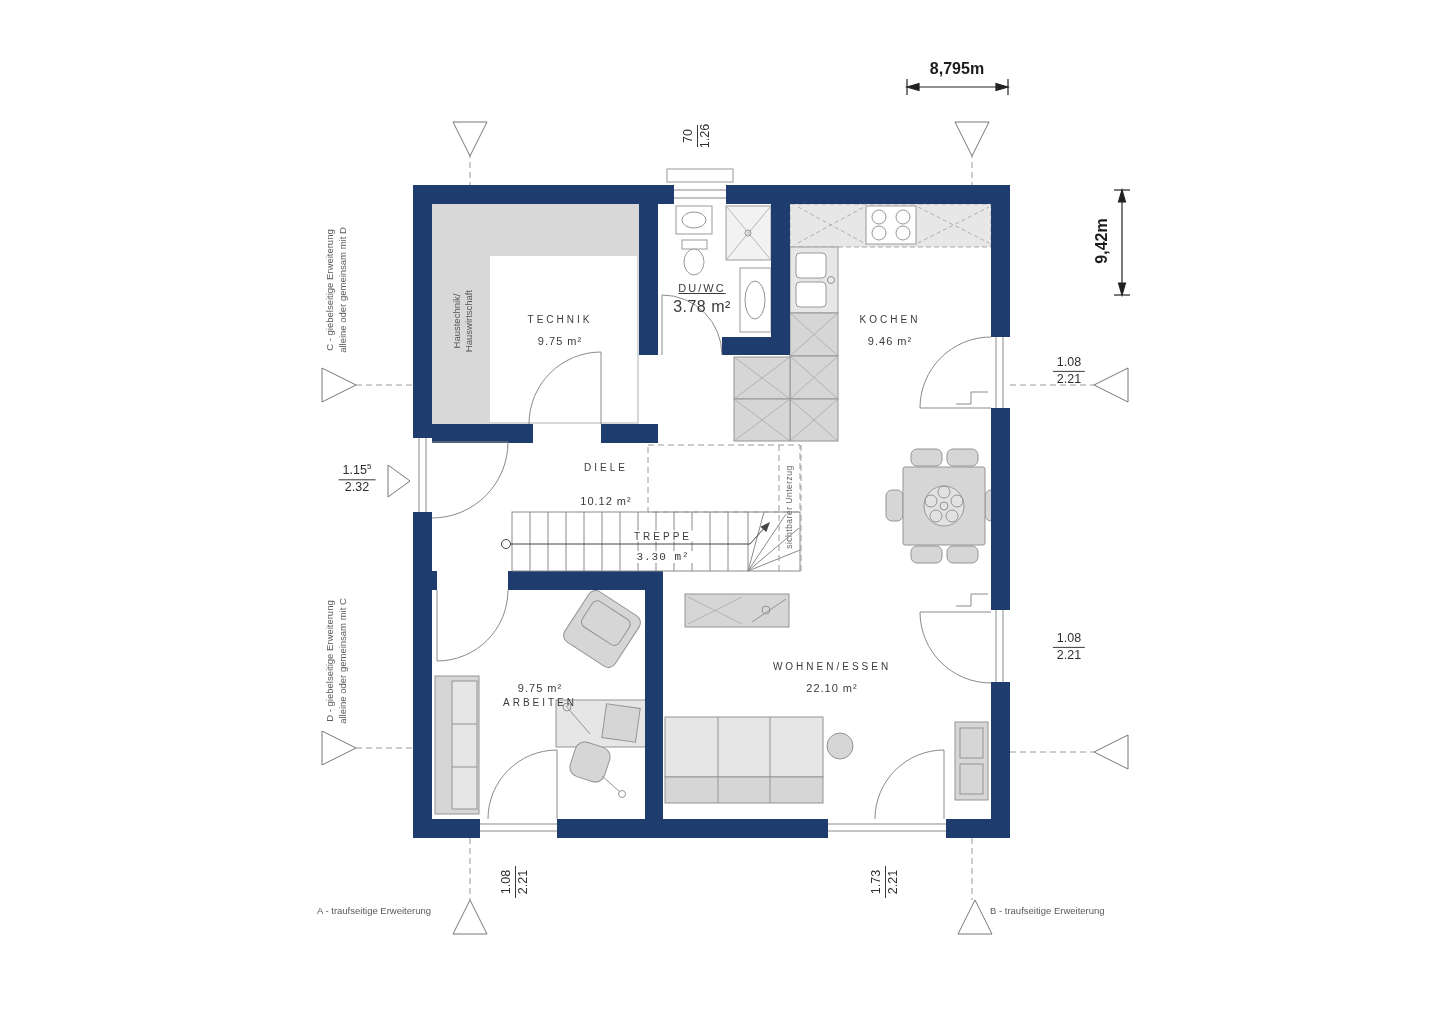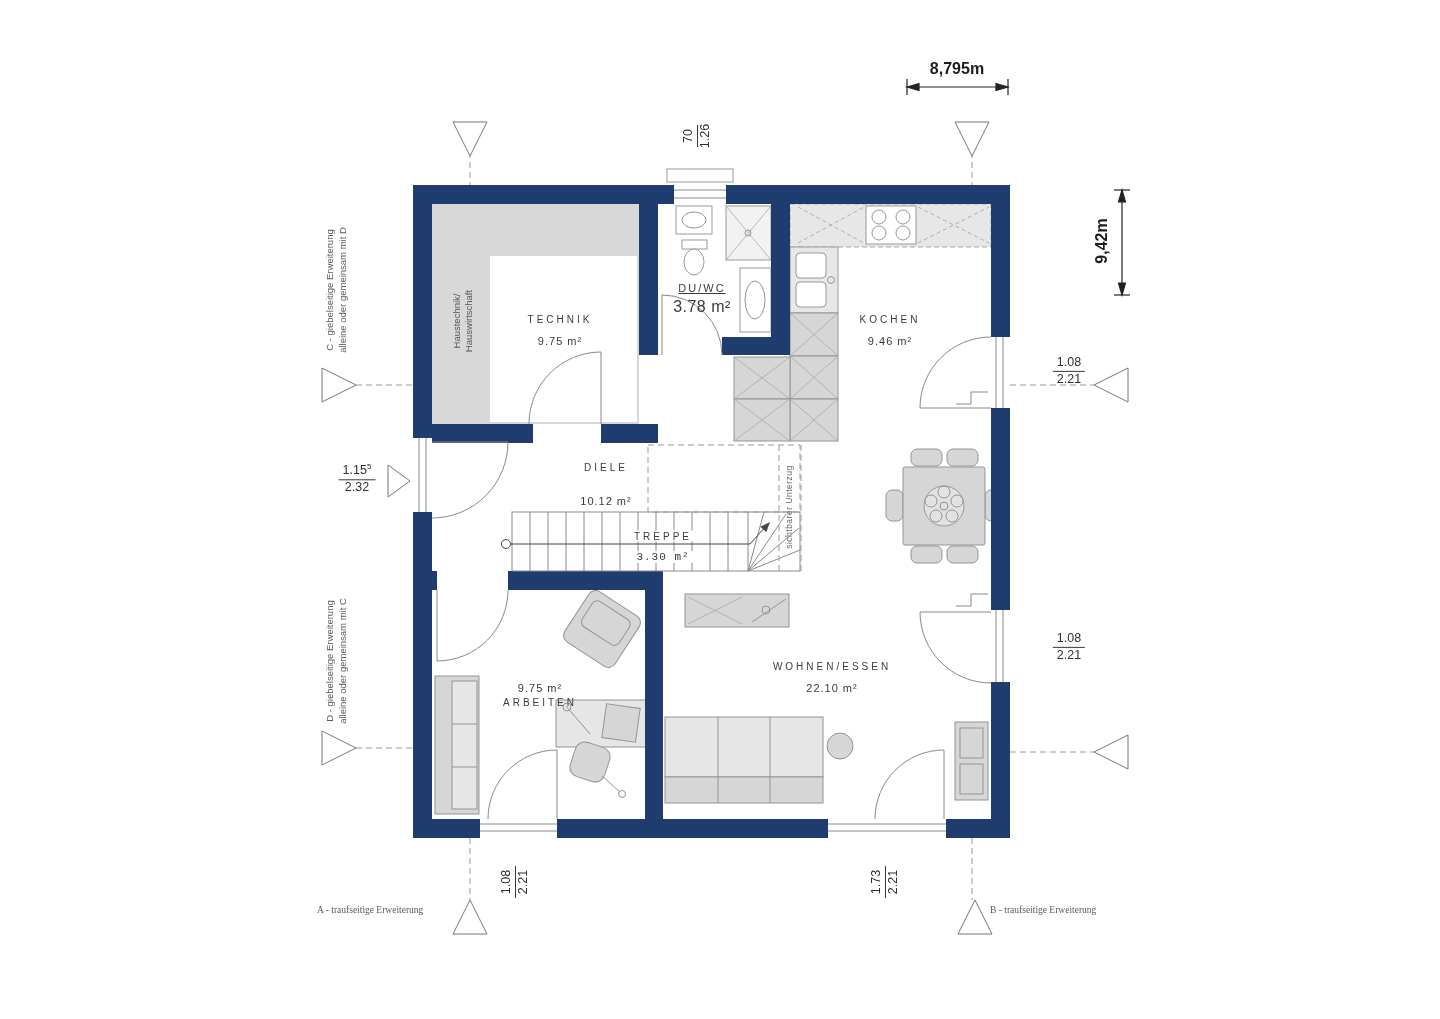--- a/index.html
+++ b/index.html
@@ -31,21 +31,21 @@
 
   .dim-label { position:absolute; font-size:16px; font-weight:bold; color:#1c1c1c; white-space:nowrap; }
   .rot90 { transform:rotate(-90deg); }
 
   .fraction { position:absolute; font-size:12.5px; color:#2e2e2e; display:flex;
               flex-direction:column; align-items:center; line-height:1.25; }
   .fraction .num { border-bottom:1px solid #3a3a3a; padding:0 4px; }
   .fraction sup { font-size:8px; vertical-align:super; }
   .frac-rot { width:46px; height:38px; justify-content:center; transform:rotate(-90deg); }
 
-  .ann { position:absolute; font-size:9.5px; color:#5a5a5a; white-space:nowrap;font-family:Liberation Serif, serif; }
+  .ann { position:absolute; font-size:9.5px; color:#5a5a5a; white-space:nowrap; }
   .ann-rot { position:absolute; font-size:9.5px; color:#5a5a5a; text-align:center;
              line-height:13px; transform:rotate(-90deg); white-space:nowrap; }
   .mini-rot { position:absolute; font-size:9.5px; color:#555; text-align:center;
               line-height:12px; transform:rotate(-90deg); white-space:nowrap; }
   .beam-rot { position:absolute; font-size:8.5px; color:#6a6a6a; text-align:center;
               transform:rotate(-90deg); white-space:nowrap; letter-spacing:0.5px; }
 </style>
 </head>
 <body>
 

